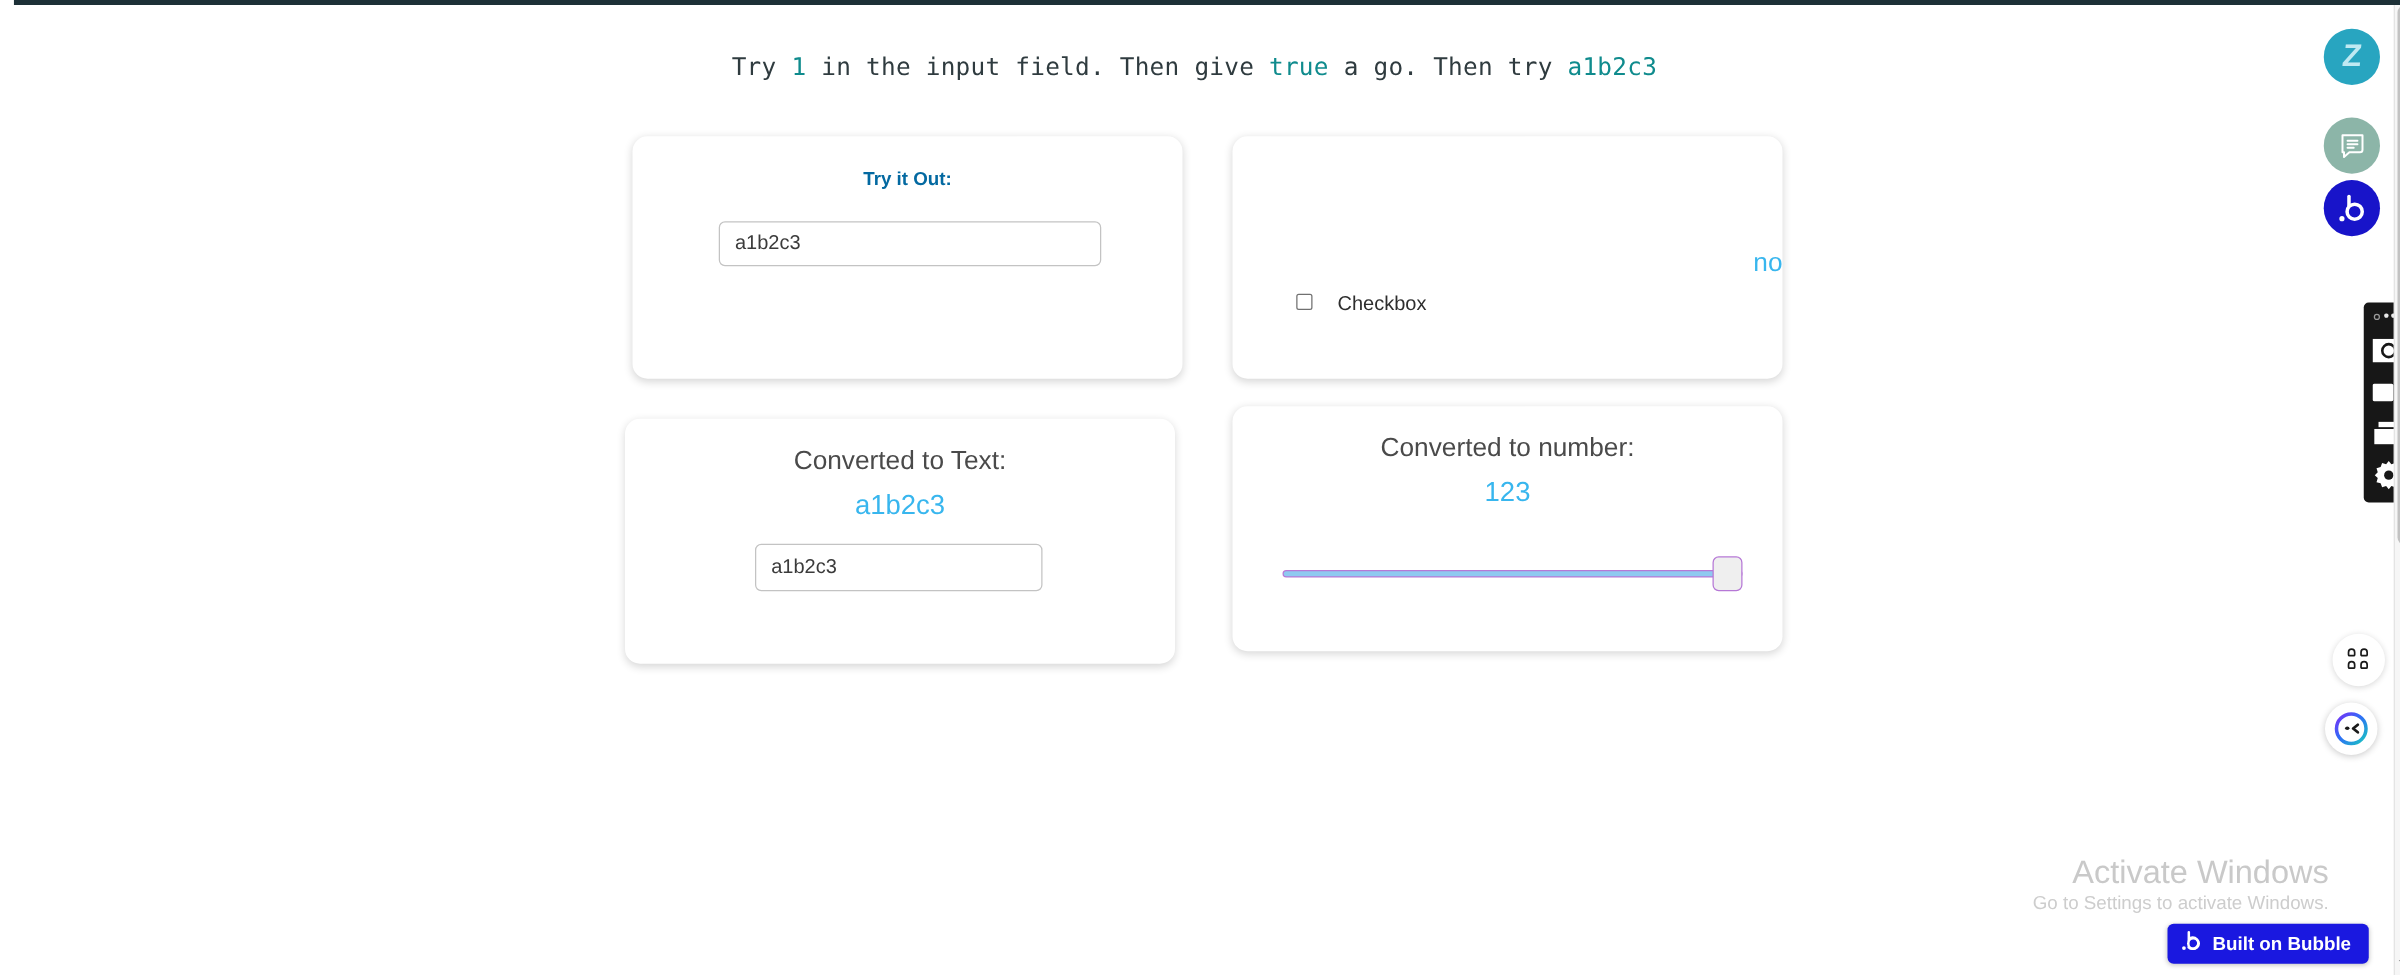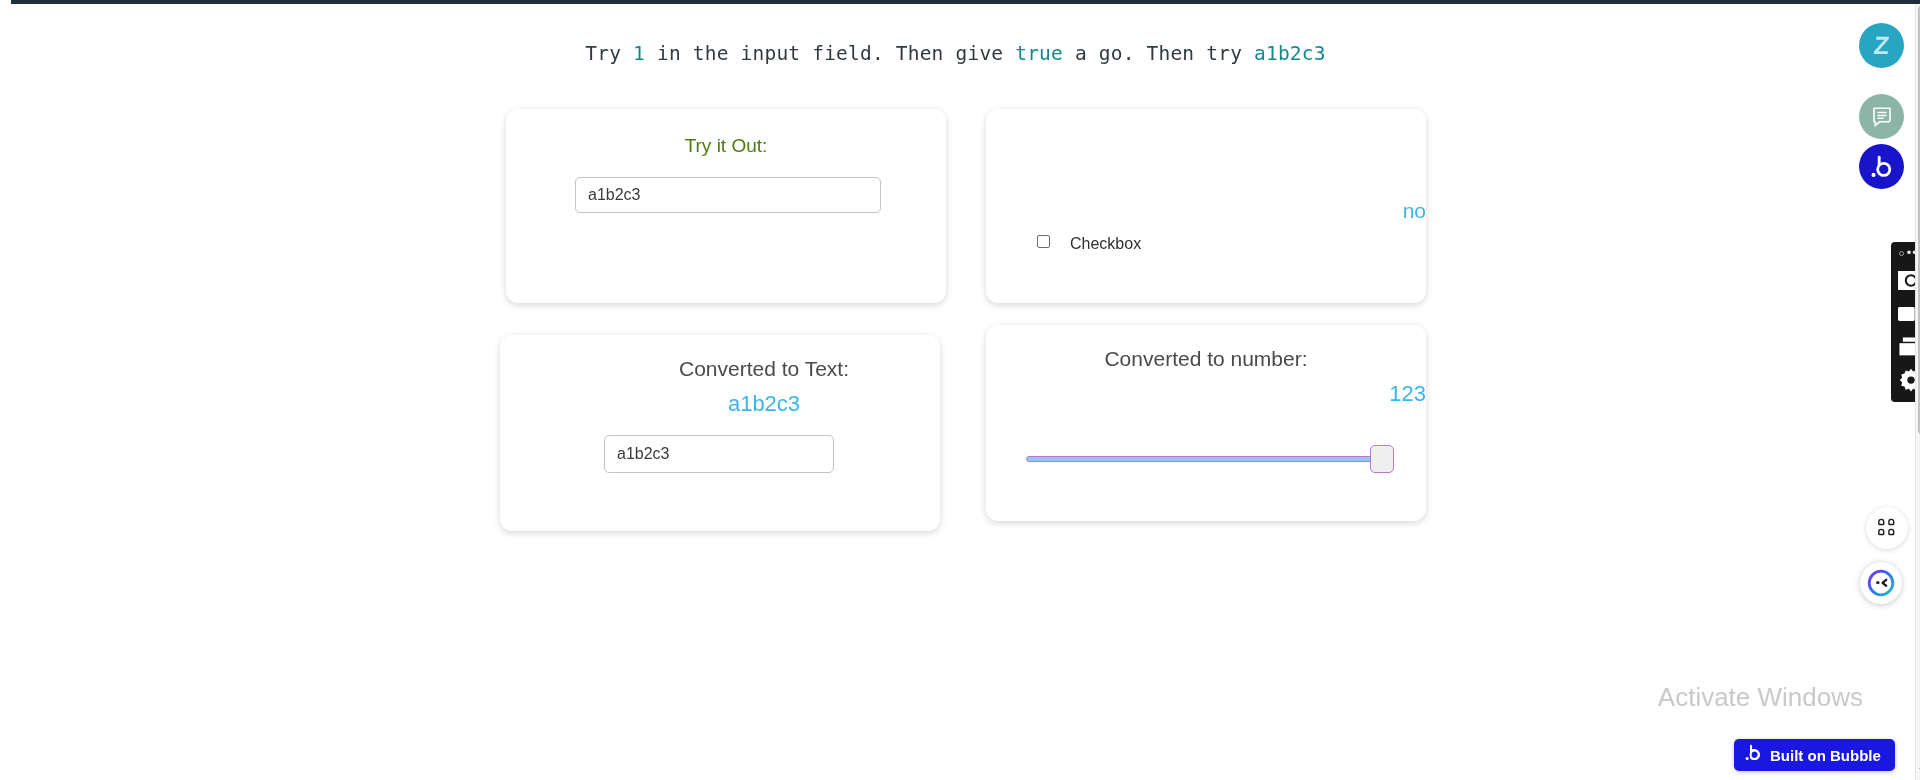--- a/index.html
+++ b/index.html
@@ -67,23 +67,23 @@
     position: absolute;
     width: 100%;
     text-align: center;
     font-family: "Liberation Sans", sans-serif;
     font-size: 21px;
     color: #4a4a4a;
     font-weight: 400;
   }
 
   .card-title.accent {
-    color: #4d7c0f;
-    font-weight: normal;
-    font-size: 19px;
+    color: #0369a1;
+    font-weight: bold;
+    font-size: 15px;
   }
 
   .result-value {
     position: absolute;
     width: 100%;
     text-align: center;
     font-size: 21px;
     color: #38b6ee;
     font-family: "Liberation Sans", sans-serif;
   }
@@ -126,29 +126,29 @@
     background: #fff;
     display: inline-block;
   }
   .checkbox-label {
     font-family: "Liberation Sans", sans-serif;
     font-size: 16px;
     color: #2e2e2e;
   }
 
   
-  #card-text  { left: 489px; top: 331px; width: 440px; height: 196px; padding-left: 44px; }
+  #card-text  { left: 489px; top: 331px; width: 440px; height: 196px; }
   #card-text .card-title { top: 22px; }
   #card-text .result-value { top: 56px; font-size: 22px; }
   #card-text .text-input { left: 104px; top: 100px; width: 230px; height: 38px; }
 
   
   #card-num   { left: 975px; top: 321px; width: 440px; height: 196px; }
   #card-num .card-title { top: 22px; }
-  #card-num .result-value { top: 56px; font-size: 22px; text-align: right; }
+  #card-num .result-value { top: 56px; font-size: 22px; }
 
   .slider {
     position: absolute;
     left: 40px;
     top: 120px;
     width: 368px;
     height: 28px;
   }
   .slider-track {
     position: absolute;
@@ -322,20 +322,21 @@
       <div class="result-value">123</div>
       <div class="slider">
         <div class="slider-track"></div>
         <div class="slider-handle" style="left: 344px;"></div>
       </div>
     </div>
 
 
     <div id="watermark">
       <div class="wm-title">Activate Windows</div>
+      <div class="wm-sub">Go to Settings to activate Windows.</div>
     </div>
 
     <div id="bubble-badge">
       <span>
         <svg width="18" height="18" viewBox="0 0 24 24" aria-hidden="true">
           <circle cx="4.2" cy="19.3" r="2" fill="#ffffff"></circle>
           <path d="M9.4 2.5 v7.1 a6 6 0 1 1 -0.2 8.8" fill="none" stroke="#ffffff" stroke-width="2.7" stroke-linecap="round"></path>
           <circle cx="14.4" cy="14.4" r="5.6" fill="none" stroke="#ffffff" stroke-width="2.7"></circle>
         </svg>
       </span>

